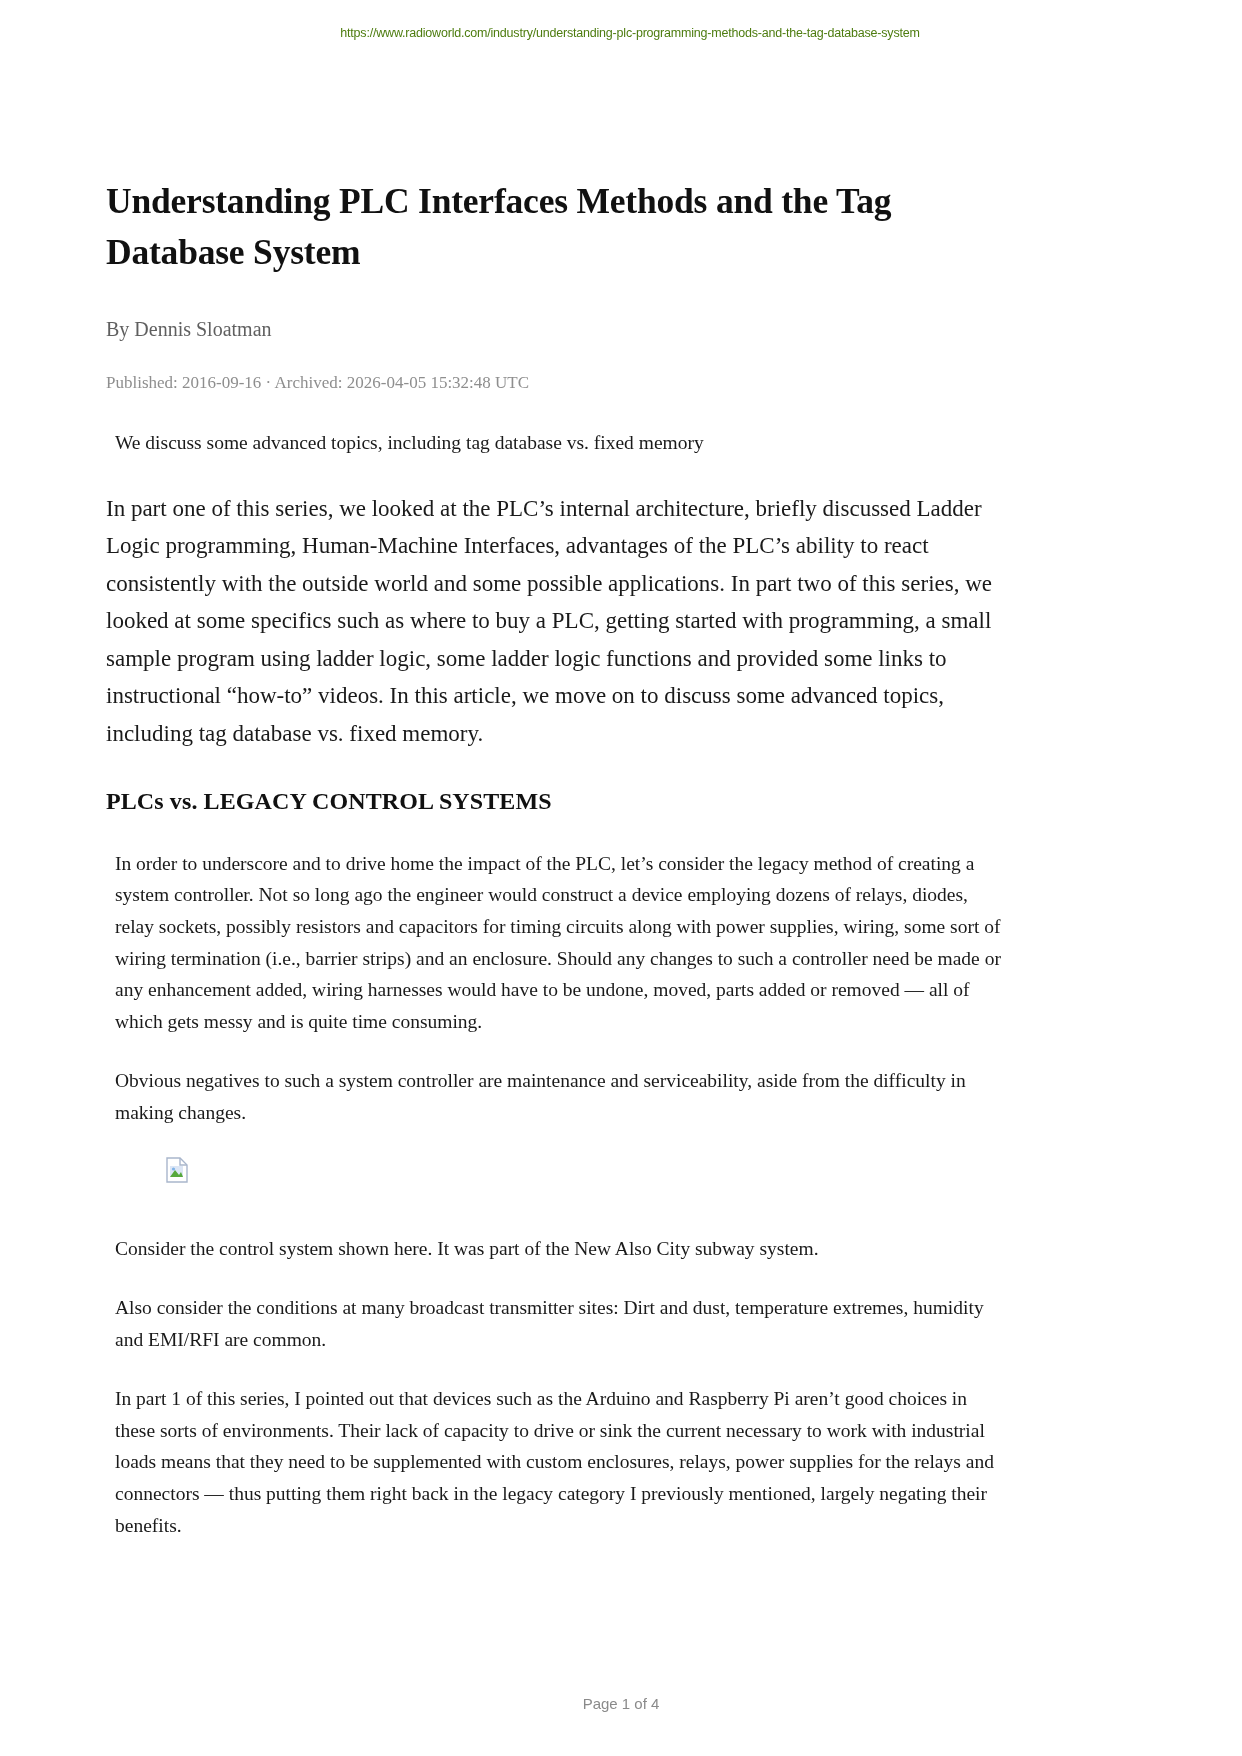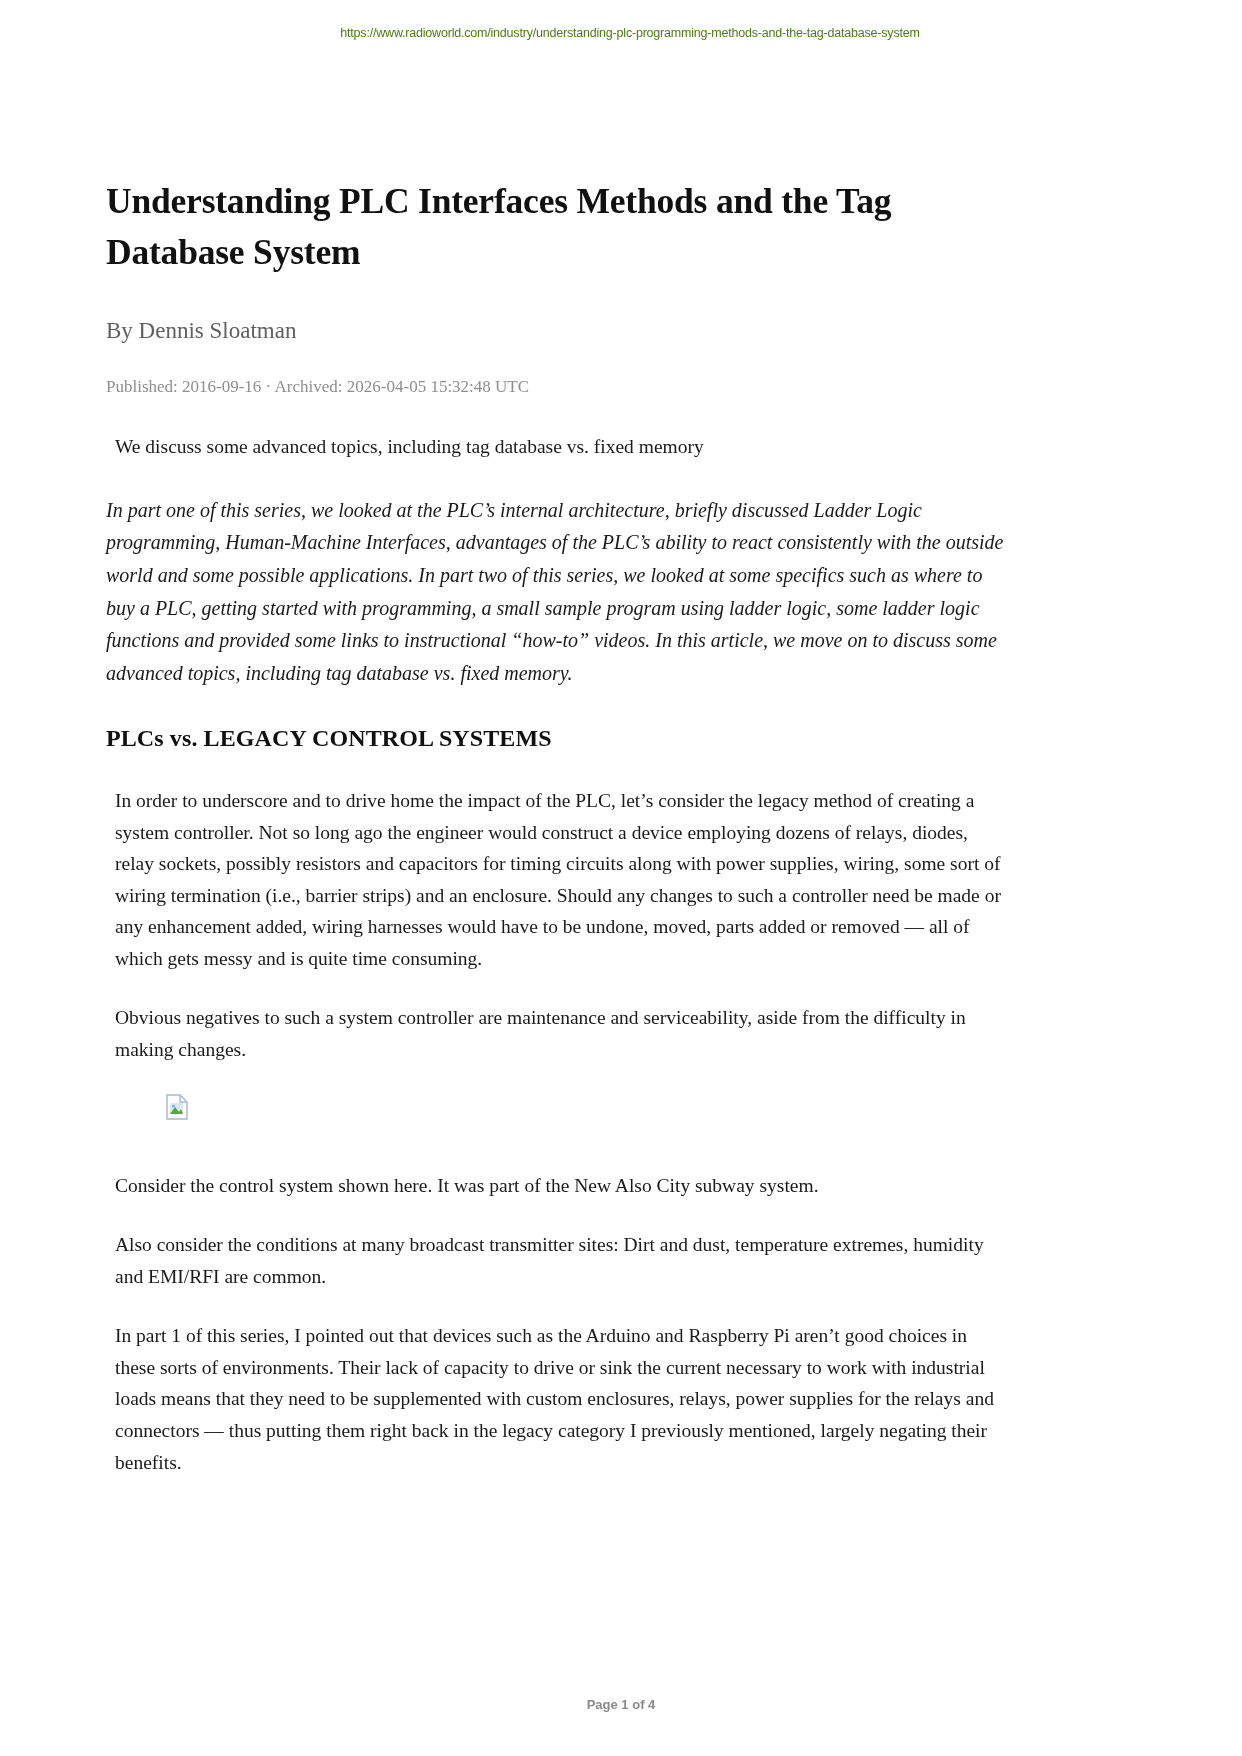--- a/index.html
+++ b/index.html
@@ -44,21 +44,21 @@
   .article-title {
     font-size: 35.5px;
     font-weight: bold;
     line-height: 1.44;
     color: #111111;
     margin: 0 0 38px 0;
     letter-spacing: -0.2px;
   }
 
   .byline {
-    font-size: 23px;
+    font-size: 20px;
     color: #5f5f5f;
     margin: 0 0 30px 0;
     line-height: 1.3;
   }
 
   .pubmeta {
     font-size: 17px;
     color: #8e8e8e;
     margin: 0 0 33px 0;
     line-height: 1.3;
@@ -70,22 +70,21 @@
     color: #1a1a1a;
     margin: 0 0 28px 9px;
     text-align: left;
   }
 
   p.lede {
     margin-bottom: 31px;
   }
 
   .intro-italic {
-    font-style: italic;
-    font-size: 20px;
+    font-size: 23px;
     line-height: 1.63;
     color: #1a1a1a;
     margin: 0 0 33px 0;
   }
 
   h2.section-heading {
     font-size: 24px;
     font-weight: bold;
     color: #111111;
     margin: 0 0 29px 0;
@@ -108,23 +107,22 @@
   }
 
   
   .page-footer {
     position: absolute;
     bottom: 44px;
     left: 0;
     width: 100%;
     text-align: center;
     font-family: "Liberation Sans", "DejaVu Sans", sans-serif;
-    font-size: 13px;
+    font-size: 15px;
     color: #8a8a8a;
-    font-weight: bold;
   }
 </style>
 </head>
 <body>
 
 <div class="page">
 
   <div class="url-header">https://www.radioworld.com/industry/understanding-plc-programming-methods-and-the-tag-database-system</div>
 
   <div class="content">

